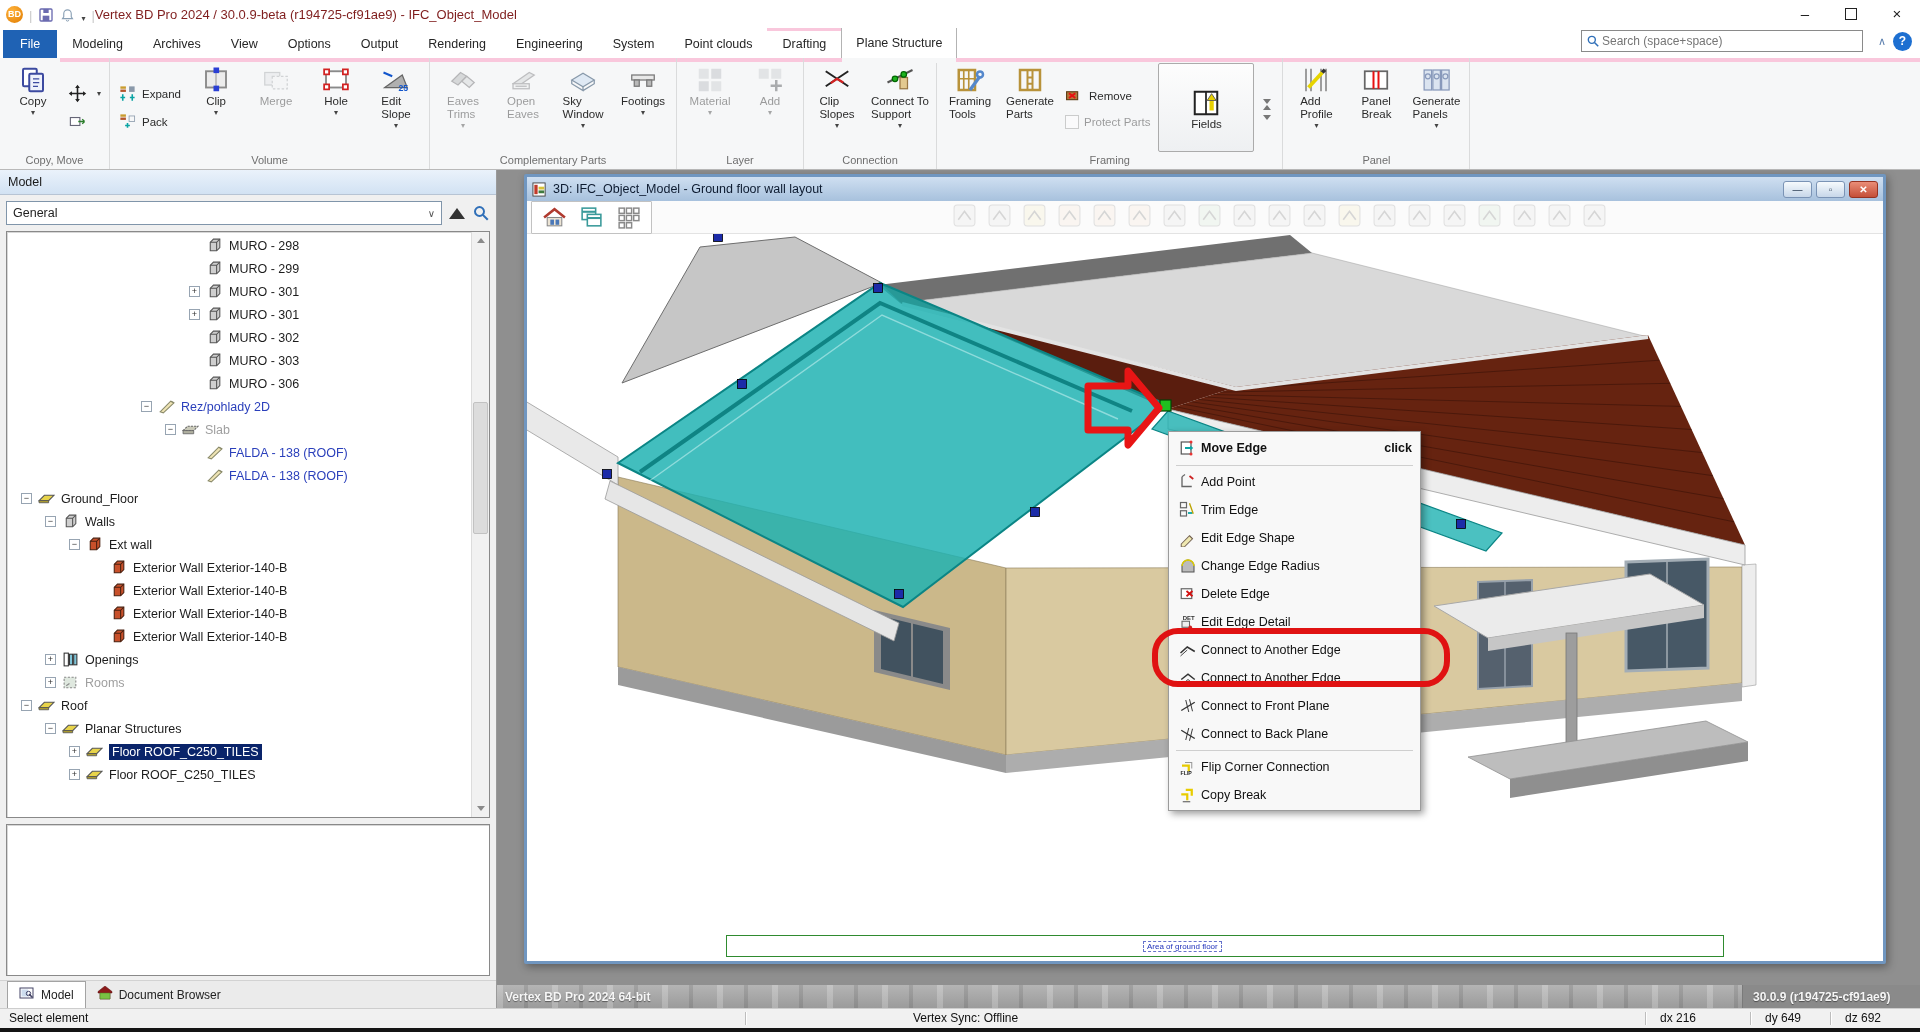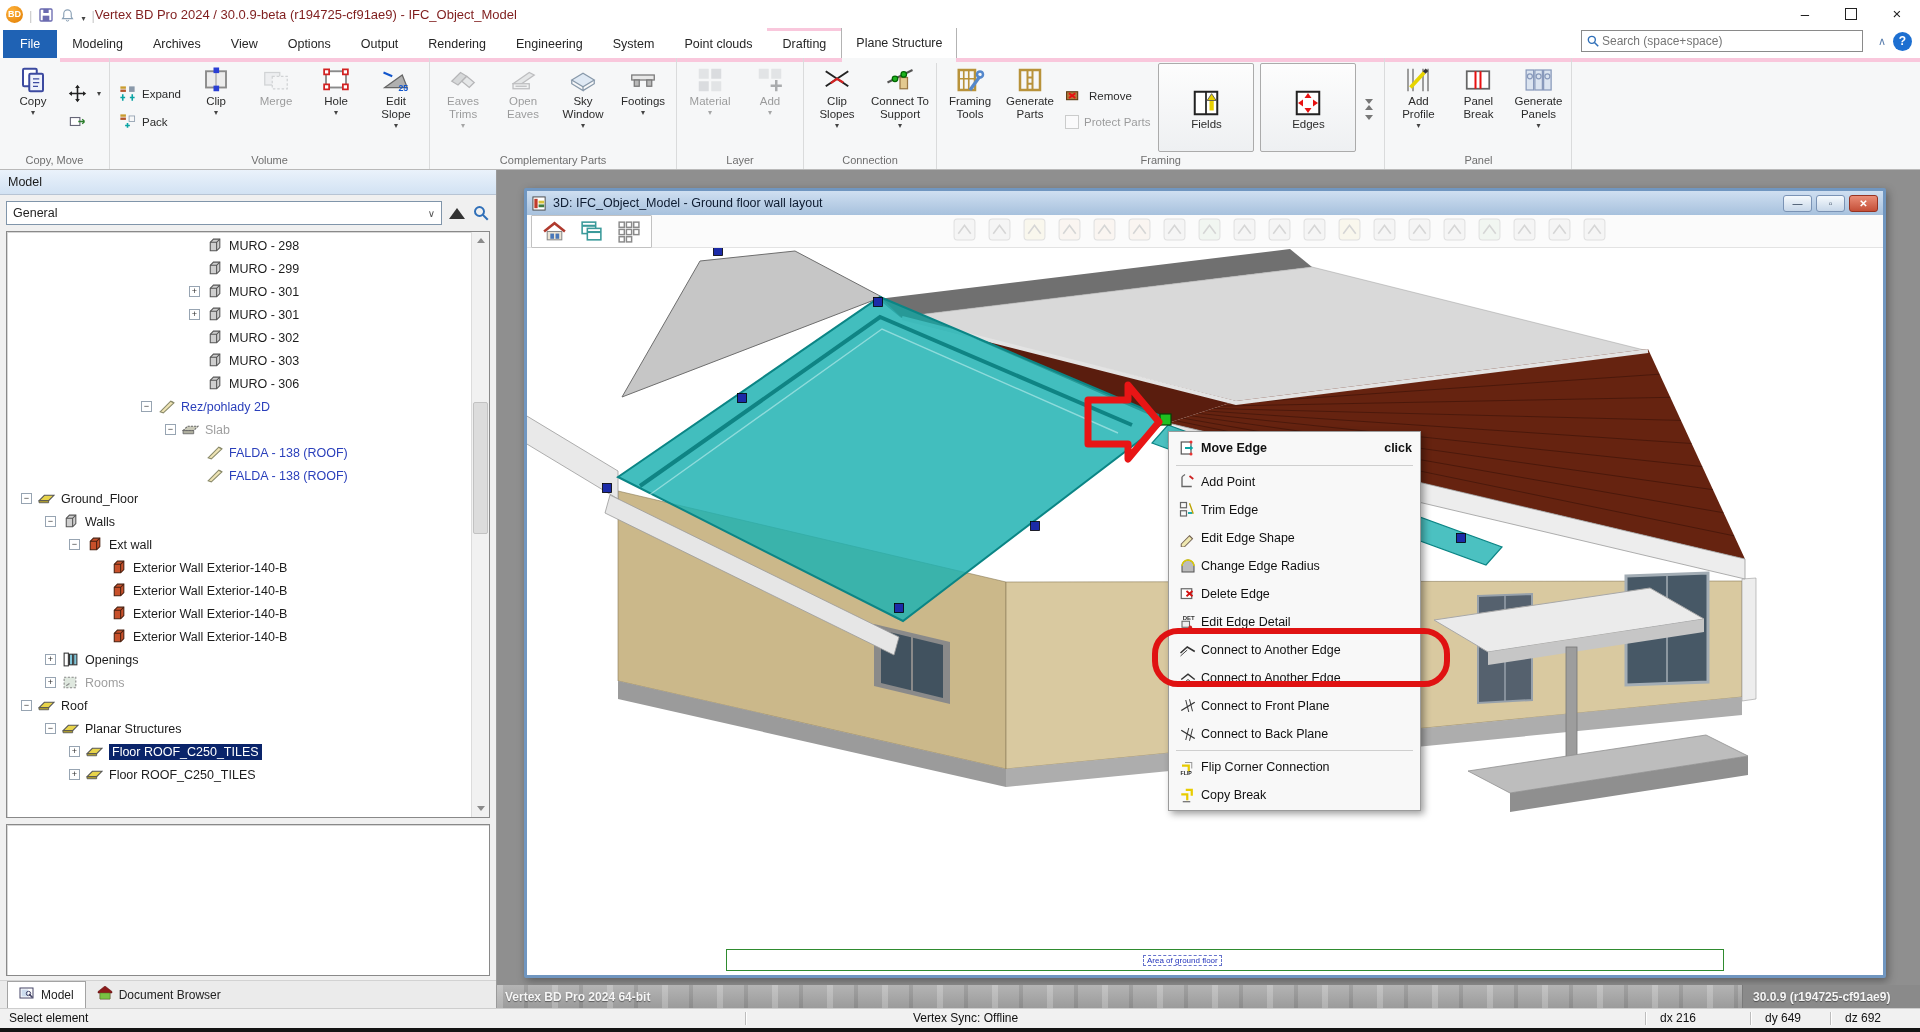--- a/index.html
+++ b/index.html
@@ -30,21 +30,21 @@
   .rchev{position:absolute;right:34px;top:7px;font-size:11px;color:#5b7fae;}
   .helpbtn{position:absolute;right:8px;top:4px;width:19px;height:19px;border-radius:50%;background:#1d6fd1;color:#fff;
            font-size:12px;font-weight:bold;text-align:center;line-height:19px;}
   
   .ribbon{height:112px;background:#f6f7f8;border-bottom:1px solid #b9b9b9;display:flex;position:relative;box-sizing:border-box;}
   .pinkline{position:absolute;top:0;left:60px;right:0;height:4px;background:#f9c7dc;}
   .rgroup{display:flex;flex-direction:column;border-right:1px solid #dadbdc;padding:4px 3px 0;position:relative;z-index:1;}
   .rbody{flex:1;display:flex;align-items:stretch;}
   .rlabel{font-size:11px;color:#6f6f6f;text-align:center;padding:1px 4px 3px;}
   .rbtn{display:flex;flex-direction:column;align-items:center;justify-content:flex-start;min-width:52px;
-        padding:3px 4px 0;font-size:11.5px;color:#2b2b2b;text-align:center;}
+        padding:3px 4px 0;font-size:11.5px;color:#2b2b2b;text-align:left;}
   .rbtn .lbl{white-space:pre-line;line-height:13px;}
   .rbtn.boxed{border:1px solid #ababab;background:linear-gradient(#fdfdfd,#eef0f2);width:86px;margin:1px 3px;
               justify-content:center;border-radius:2px;}
   .crt{font-size:8px;color:#444;}
   .stack{display:flex;flex-direction:column;justify-content:center;gap:9px;padding:0 5px;}
   .sbtn{display:flex;align-items:center;gap:5px;font-size:11.5px;color:#2b2b2b;white-space:nowrap;}
   .disabled{opacity:.45;filter:grayscale(.8);}
   .cbx{width:12px;height:12px;border:1px solid #999;background:#fff;display:inline-block;}
   .spincol{display:flex;flex-direction:column;justify-content:center;gap:8px;padding:0 6px;}
   .spin{width:10px;height:8px;position:relative;}
@@ -77,21 +77,21 @@
   .vsb .up{top:1px;} .vsb .dn{bottom:1px;}
   .vsb .thumb{position:absolute;left:1px;right:1px;top:170px;height:130px;background:#dcdcdc;border:1px solid #c2c2c2;border-radius:2px;}
   .tri-u2{width:0;height:0;border-left:4px solid transparent;border-right:4px solid transparent;border-bottom:5px solid #8a8a8a;}
   .tri-d2{width:0;height:0;border-left:4px solid transparent;border-right:4px solid transparent;border-top:5px solid #8a8a8a;}
   .emptybox{margin:6px 6px 4px;flex:1;border:1px solid #898989;background:#fff;box-shadow:inset 1px 1px 0 #d7d7d7;}
   .stabs{height:27px;display:flex;align-items:flex-end;background:#ebebeb;padding-left:7px;border-top:1px solid #d2d2d2;}
   .stab{display:flex;align-items:center;gap:6px;font-size:12px;color:#222;padding:4px 11px 5px;}
   .stab.active{background:#fff;border:1px solid #a3a3a3;border-bottom:none;}
   
   .workspace{flex:1;position:relative;background:#8f8f8f;}
-  .vwin{position:absolute;left:27px;top:18px;width:1362px;height:790px;box-sizing:border-box;
+  .vwin{position:absolute;left:27px;top:4px;width:1362px;height:790px;box-sizing:border-box;
         border:3px solid #7096c0;border-radius:2px;background:#fff;display:flex;flex-direction:column;
         box-shadow:2px 3px 8px rgba(0,0,0,.35);}
   .vtitle{height:24px;background:linear-gradient(#cfdff1,#a7c1dd);display:flex;align-items:center;gap:6px;
           padding:0 5px;font-size:12.5px;color:#0d1b30;flex:none;}
   .vbtns{margin-left:auto;display:flex;gap:4px;}
   .vb{width:29px;height:17px;border:1px solid #7a93b5;border-radius:3px;background:linear-gradient(#f6fafd,#c7d7e9);
       font-size:10px;line-height:15px;text-align:center;color:#2c3e55;box-sizing:border-box;}
   .vb.close{background:linear-gradient(#ea8d77,#c44f38);border-color:#963322;color:#fff;font-weight:bold;}
   .vtoolbar{height:32px;background:#fbfbfb;border-bottom:1px solid #e3e3e3;display:flex;align-items:center;
             padding:0 4px;flex:none;}
@@ -453,32 +453,20 @@
               <span class="ic">
                 <svg viewBox="0 0 24 24" style="width:30px;height:30px">
                   <rect x="3" y="3" width="18" height="18" fill="#fff" stroke="#222" stroke-width="1.6"></rect>
                   <path d="M12 3v18" stroke="#222" stroke-width="1.4"></path>
                   <path d="M16.5 18V9" stroke="#e7cf00" stroke-width="3.4"></path>
                   <path d="M16.5 4.5l3.6 5.5h-7.2z" fill="#e7cf00" stroke="#555" stroke-width=".7"></path>
                 </svg>
               </span>
               <span class="lbl">Fields</span>
             </div>
-            <div class="rbtn boxed">
-              <span class="ic">
-                <svg viewBox="0 0 24 24" style="width:30px;height:30px">
-                  <rect x="3" y="3" width="18" height="18" fill="#fff" stroke="#222" stroke-width="1.6"></rect>
-                  <path d="M12 4l2.8 4h-5.6z" fill="#e81111"></path>
-                  <path d="M12 20l2.8-4h-5.6z" fill="#e81111"></path>
-                  <path d="M4 12l4-2.8v5.6z" fill="#e81111"></path>
-                  <path d="M20 12l-4-2.8v5.6z" fill="#e81111"></path>
-                </svg>
-              </span>
-              <span class="lbl">Edges</span>
-            </div>
             <div class="spincol">
               <span class="spin"><span class="tri-u"></span></span>
               <span class="spin"><span class="tri-d"></span></span>
               <span class="spin"><span class="tri-m"></span><span class="tri-d" style="margin-top:-1px"></span></span>
             </div>
           </div>
           <div class="rlabel">Framing</div>
         </div>
         <div class="rgroup">
           <div class="rbody">

